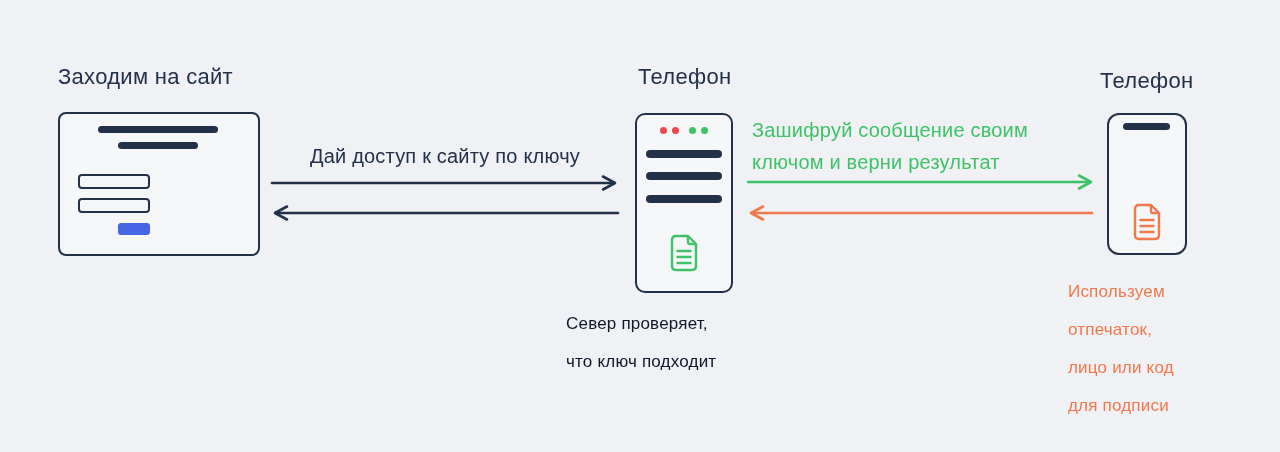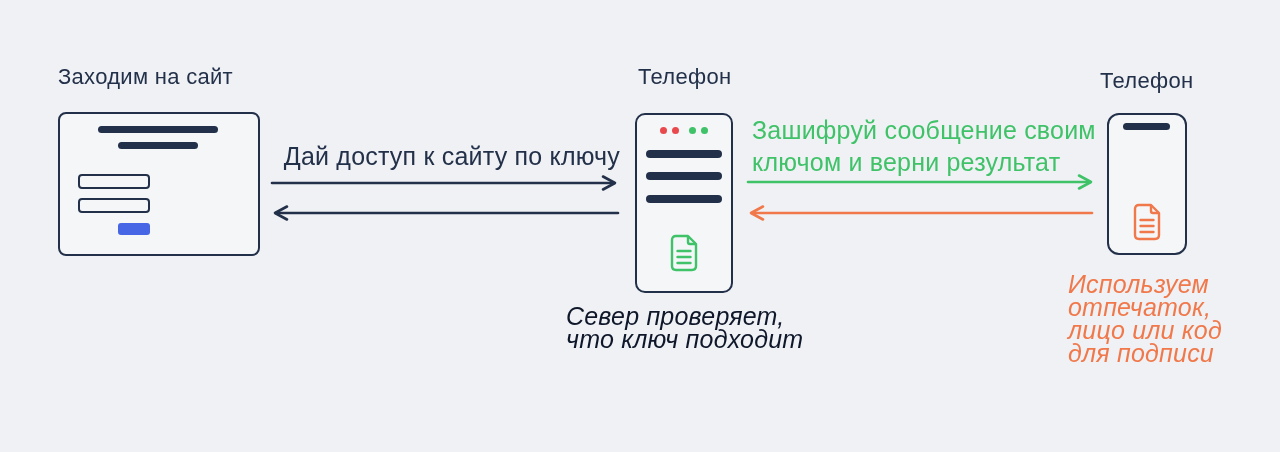--- a/index.html
+++ b/index.html
@@ -104,36 +104,35 @@
     border-radius: 3.5px;
   }
   .p-doc { position: absolute; left: 23px; top: 88px; }
 
   
   .arrow { position: absolute; overflow: visible; }
 
   
   .msg {
     position: absolute;
-    font-size: 25px;
+    font-size: 20px;
     line-height: 25px;
     letter-spacing: 0.2px;
     white-space: pre-line;
   }
-  .msg.center { text-align: right; }
+  .msg.center { text-align: center; }
   .msg.navy { color: #223049; }
   .msg.green { color: #3fc268; }
   .msg.orange { color: #f0784a; }
   .caption {
     position: absolute;
-    font-size: 25px;
-    line-height: 23px;
+    font-size: 17px;
+    line-height: 38px;
     letter-spacing: 0.2px;
     white-space: pre-line;
-    font-style: italic;
   }
   .caption.green { color: #0f172a; }
   .caption.orange { color: #f0784a; }
 </style>
 </head>
 <body>
 
 <div class="canvas">
 
   <div class="node-label" style="left:58px; top:64px">Заходим на сайт</div>

